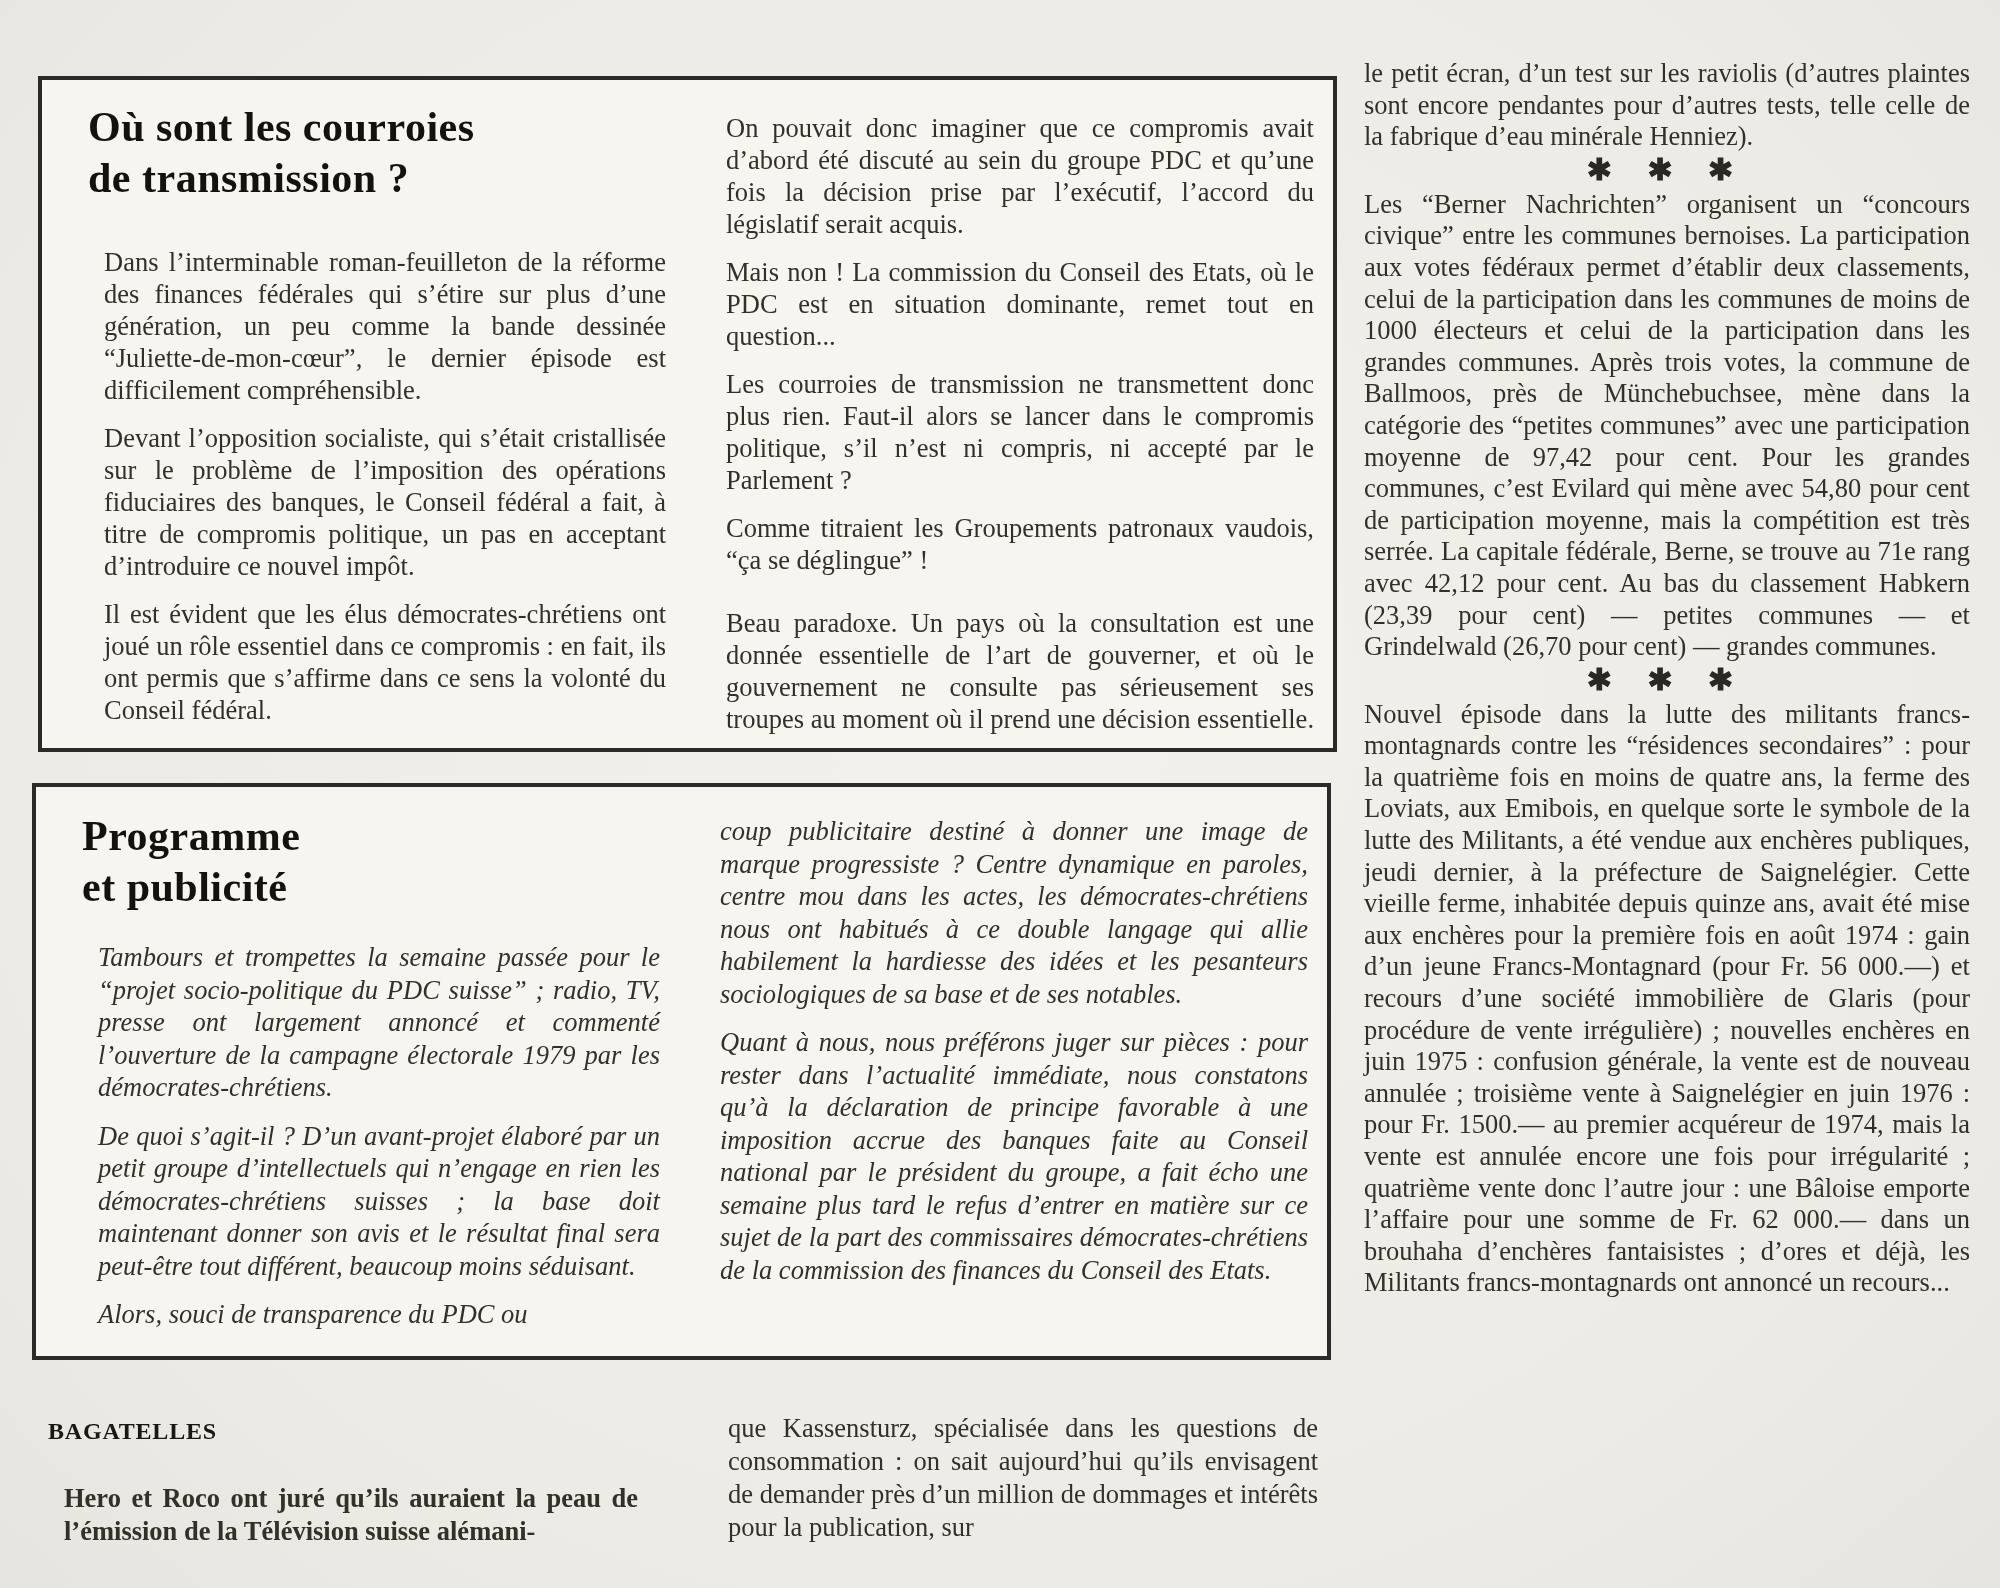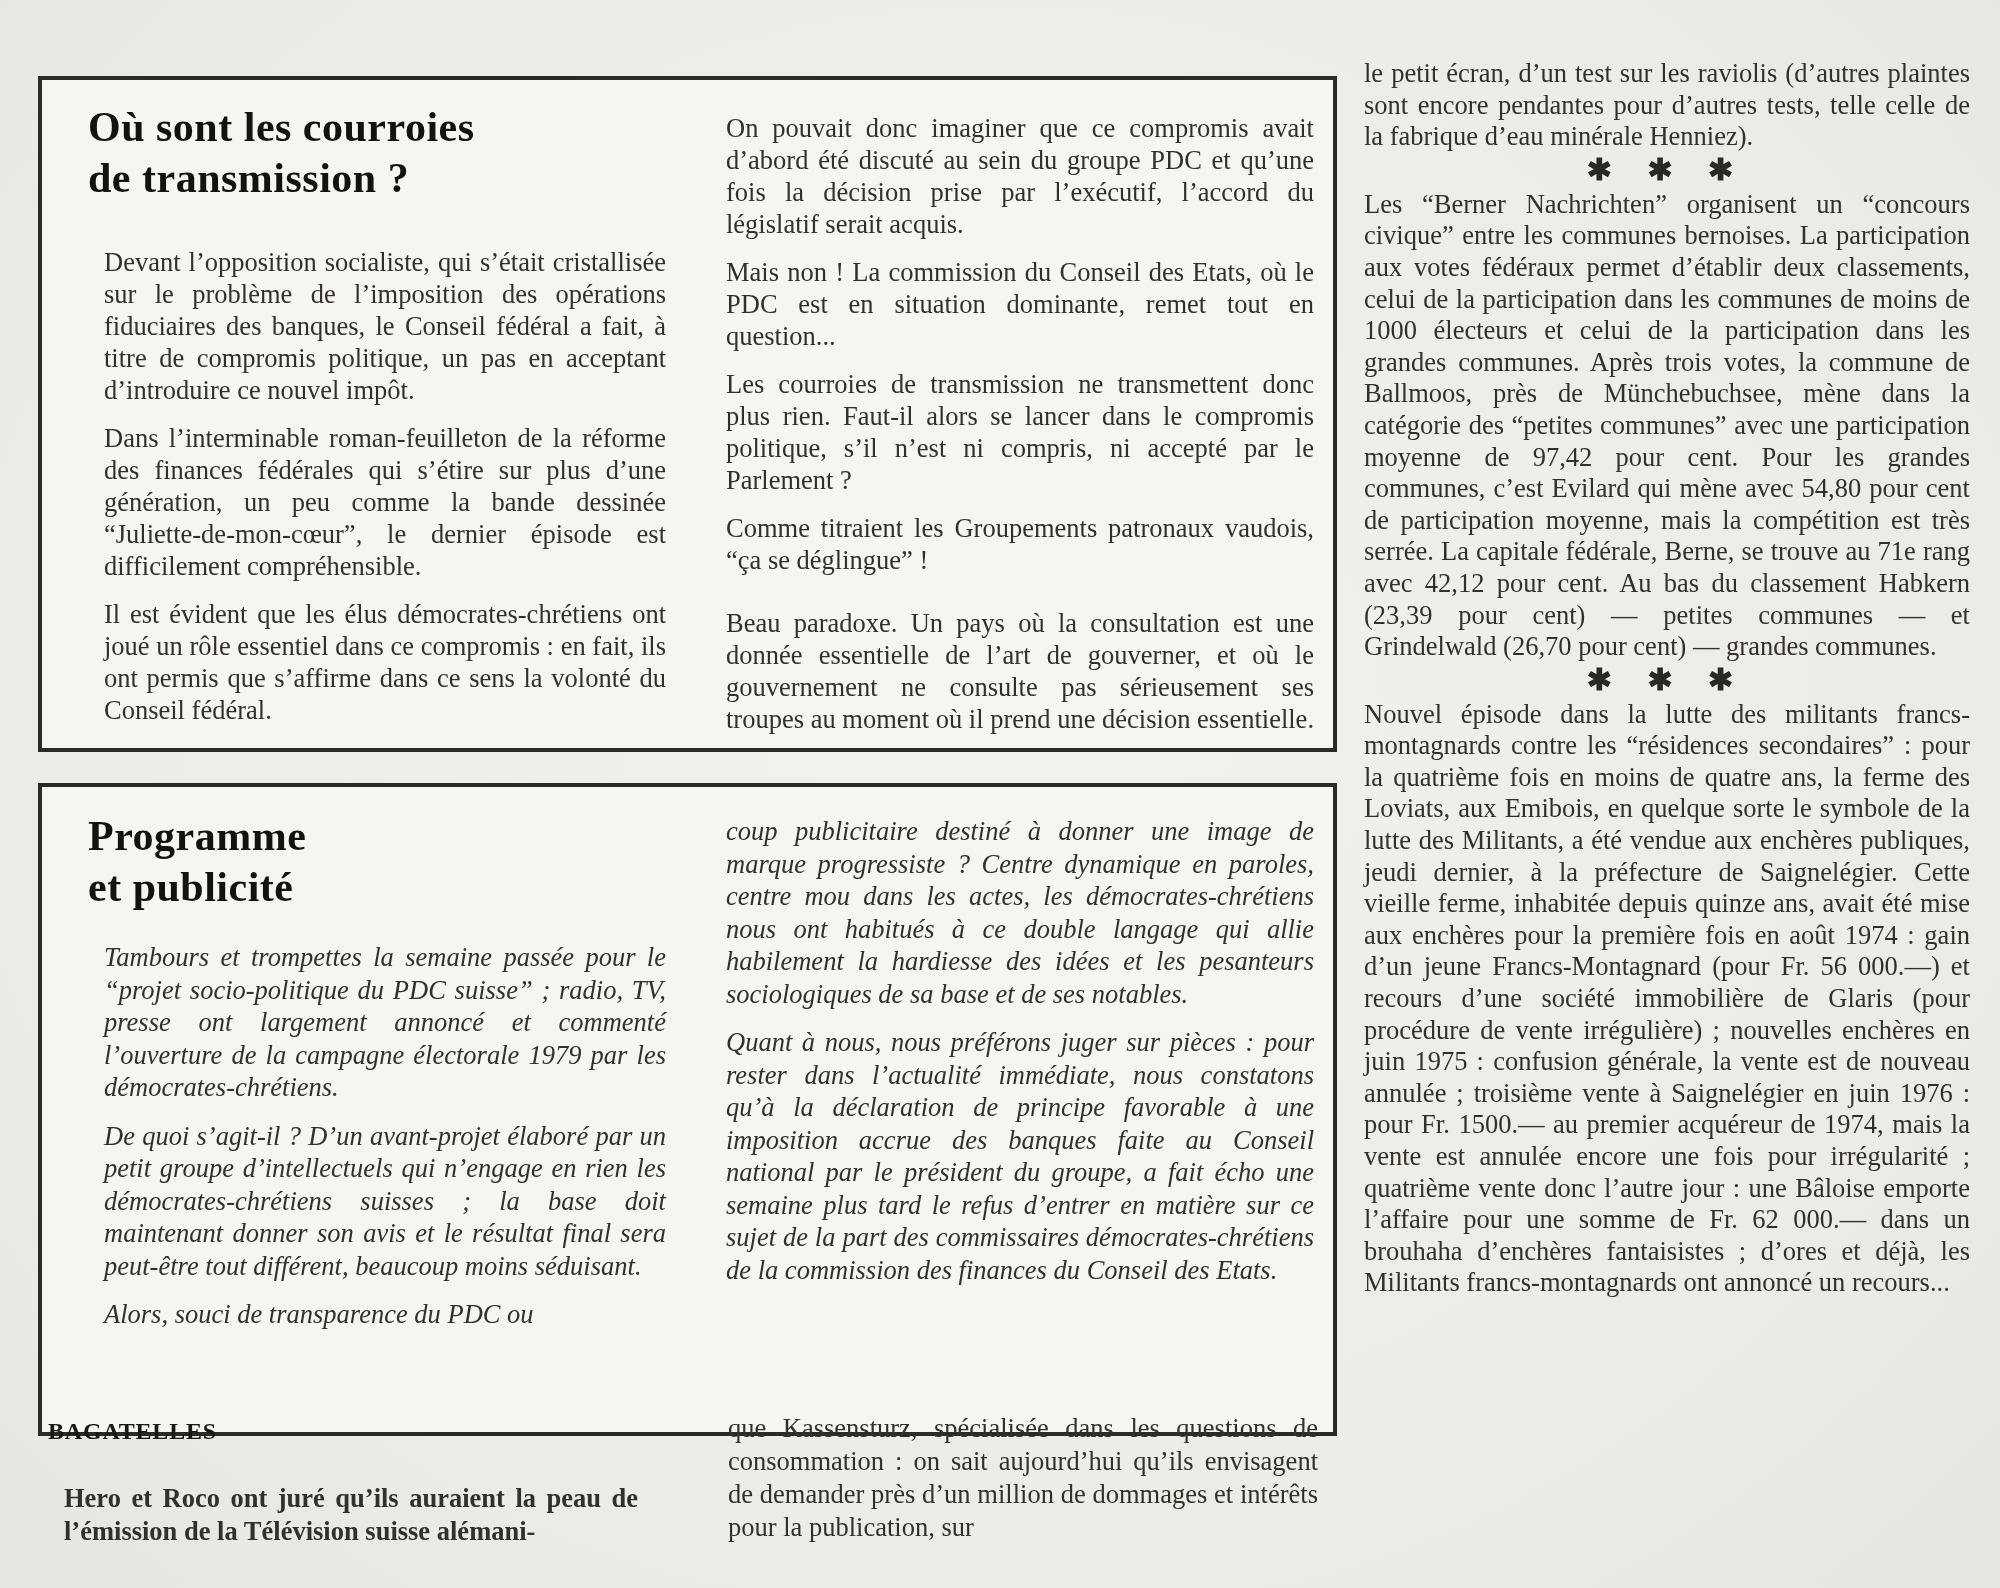--- a/index.html
+++ b/index.html
@@ -15,21 +15,21 @@
     position:absolute;inset:0;
     background:radial-gradient(ellipse at 50% 45%, #f3f1ec 0%, #edebe5 70%, #e7e5df 100%);
   }
   .abox{
     position:absolute;
     background:#f7f5f0;
     border:4px solid #2b2a28;
     box-sizing:border-box;
   }
   #box1{left:38px;top:76px;width:1299px;height:676px;padding-left:44px;}
-  #box2{left:38px;top:783px;width:1299px;height:653px;}
+  #box2{left:32px;top:783px;width:1299px;height:577px;}
   .box-title{
     margin:0;
     font-size:42px;line-height:51px;
     font-weight:700;color:#14120e;
     letter-spacing:0.5px;
   }
   .box-title span{display:block;}
   #box1 .box-title{position:absolute;left:46px;top:22px;}
   #box2 .box-title{position:absolute;left:46px;top:24px;}
   .col{
@@ -76,22 +76,22 @@
 <body>
 
 <div class="page">
 
   <section class="abox" id="box1">
     <h1 class="box-title">
       <span>Où sont les courroies</span>
       <span>de transmission ?</span>
     </h1>
     <div class="col colA">
+      <p>Dans l’interminable roman-feuilleton de la réforme des finances fédérales qui s’étire sur plus d’une génération, un peu comme la bande dessinée “Juliette-de-mon-cœur”, le dernier épisode est difficilement compréhensible.</p>
       <p>Devant l’opposition socialiste, qui s’était cristallisée sur le problème de l’imposition des opérations fiduciaires des banques, le Conseil fédéral a fait, à titre de compromis politique, un pas en acceptant d’introduire ce nouvel impôt.</p>
-      <p>Dans l’interminable roman-feuilleton de la réforme des finances fédérales qui s’étire sur plus d’une génération, un peu comme la bande dessinée “Juliette-de-mon-cœur”, le dernier épisode est difficilement compréhensible.</p>
       <p>Il est évident que les élus démocrates-chrétiens ont joué un rôle essentiel dans ce compromis : en fait, ils ont permis que s’affirme dans ce sens la volonté du Conseil fédéral.</p>
     </div>
     <div class="col colB">
       <p>On pouvait donc imaginer que ce compromis avait d’abord été discuté au sein du groupe PDC et qu’une fois la décision prise par l’exécutif, l’accord du législatif serait acquis.</p>
       <p>Mais non ! La commission du Conseil des Etats, où le PDC est en situation dominante, remet tout en question...</p>
       <p>Les courroies de transmission ne transmettent donc plus rien. Faut-il alors se lancer dans le compromis politique, s’il n’est ni compris, ni accepté par le Parlement ?</p>
       <p>Comme titraient les Groupements patronaux vaudois, “ça se déglingue” !</p>
       <p class="gap-top">Beau paradoxe. Un pays où la consultation est une donnée essentielle de l’art de gouverner, et où le gouvernement ne consulte pas sérieusement ses troupes au moment où il prend une décision essentielle.</p>
     </div>
   </section>

